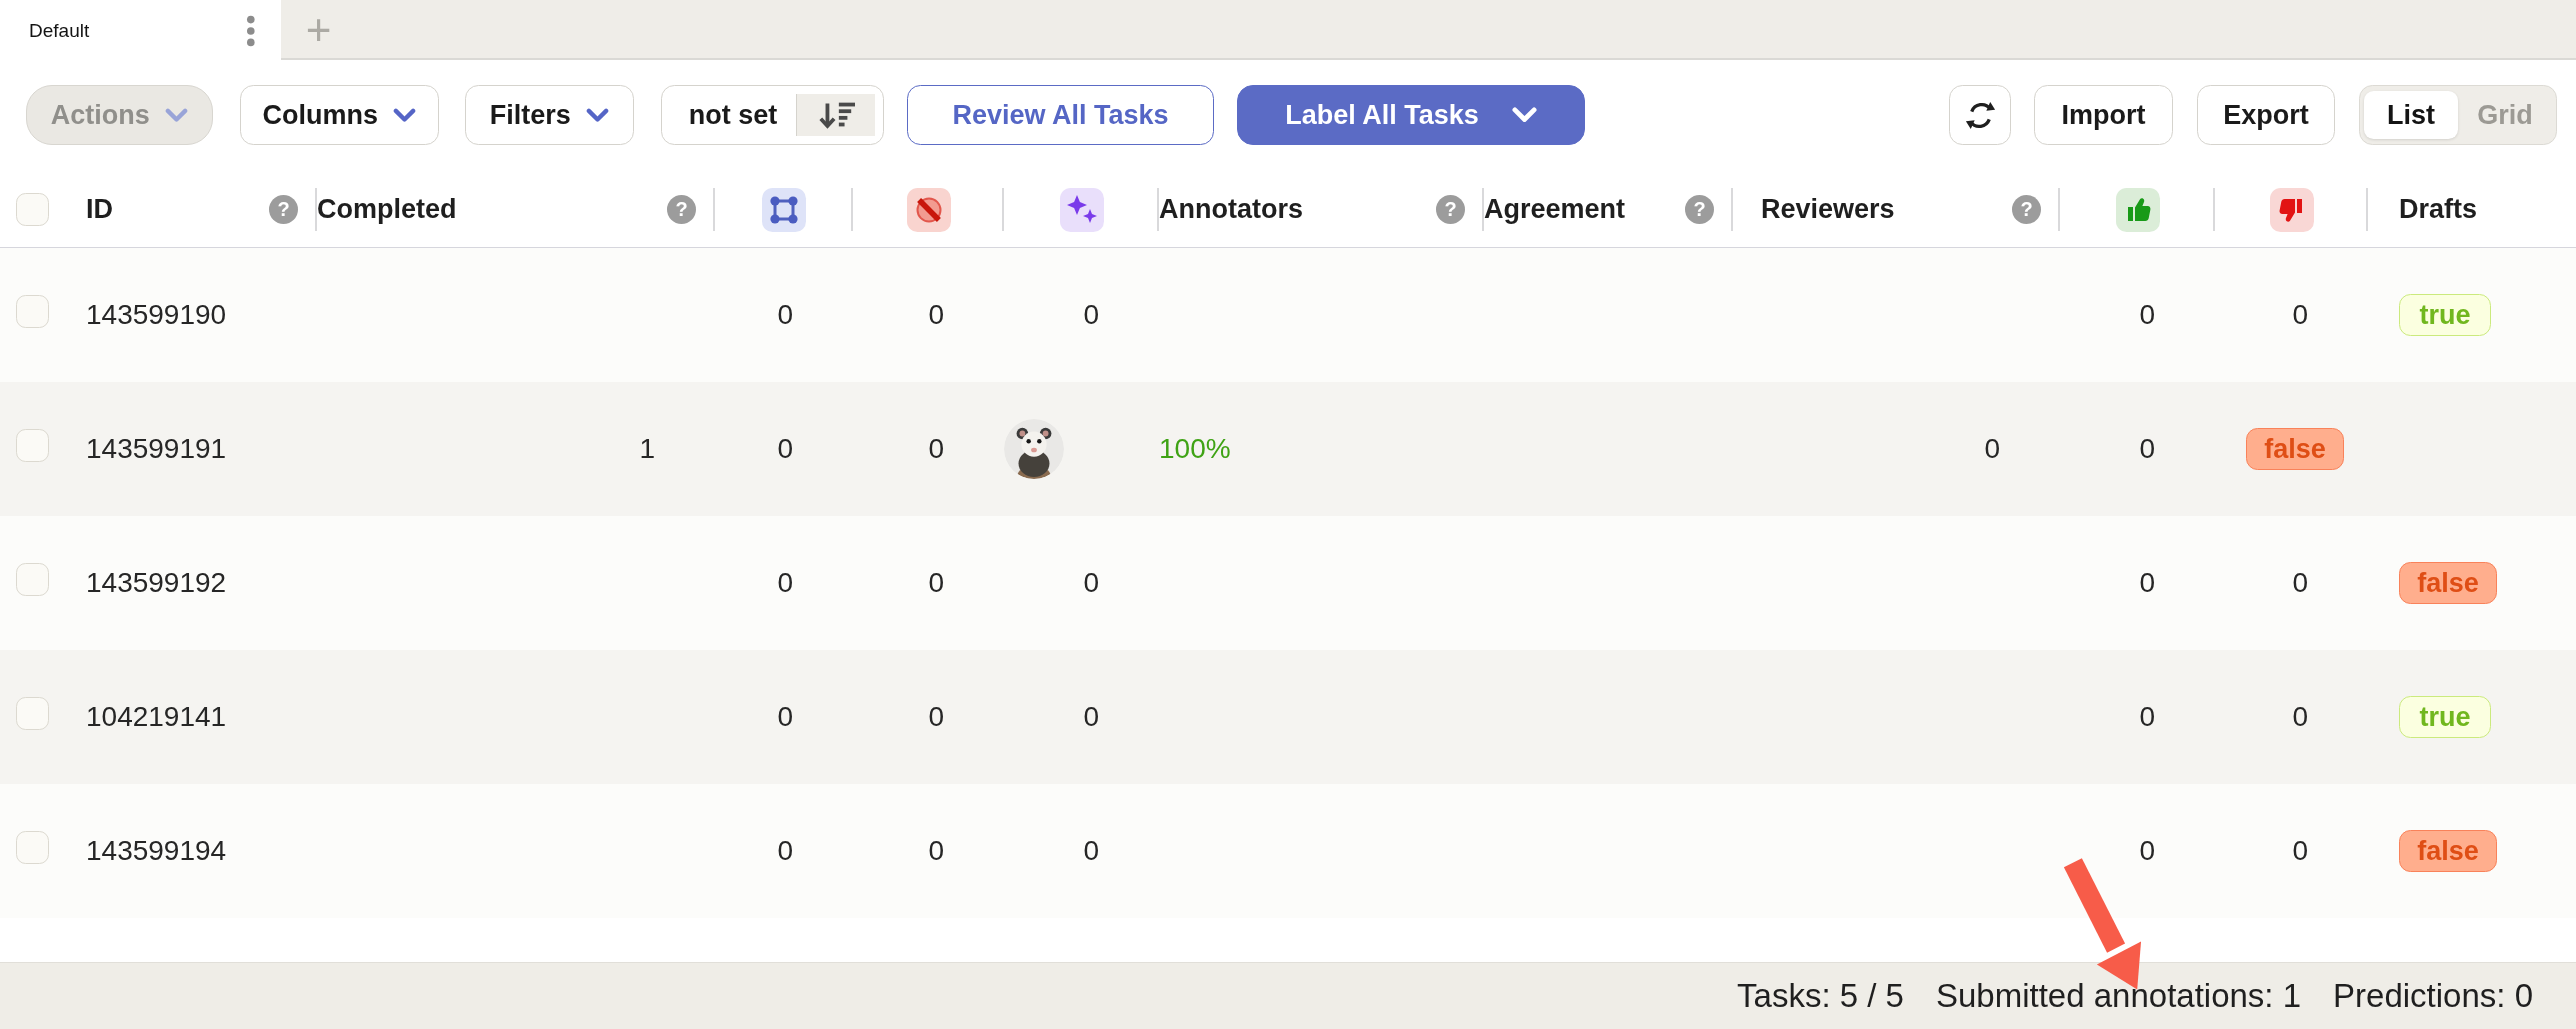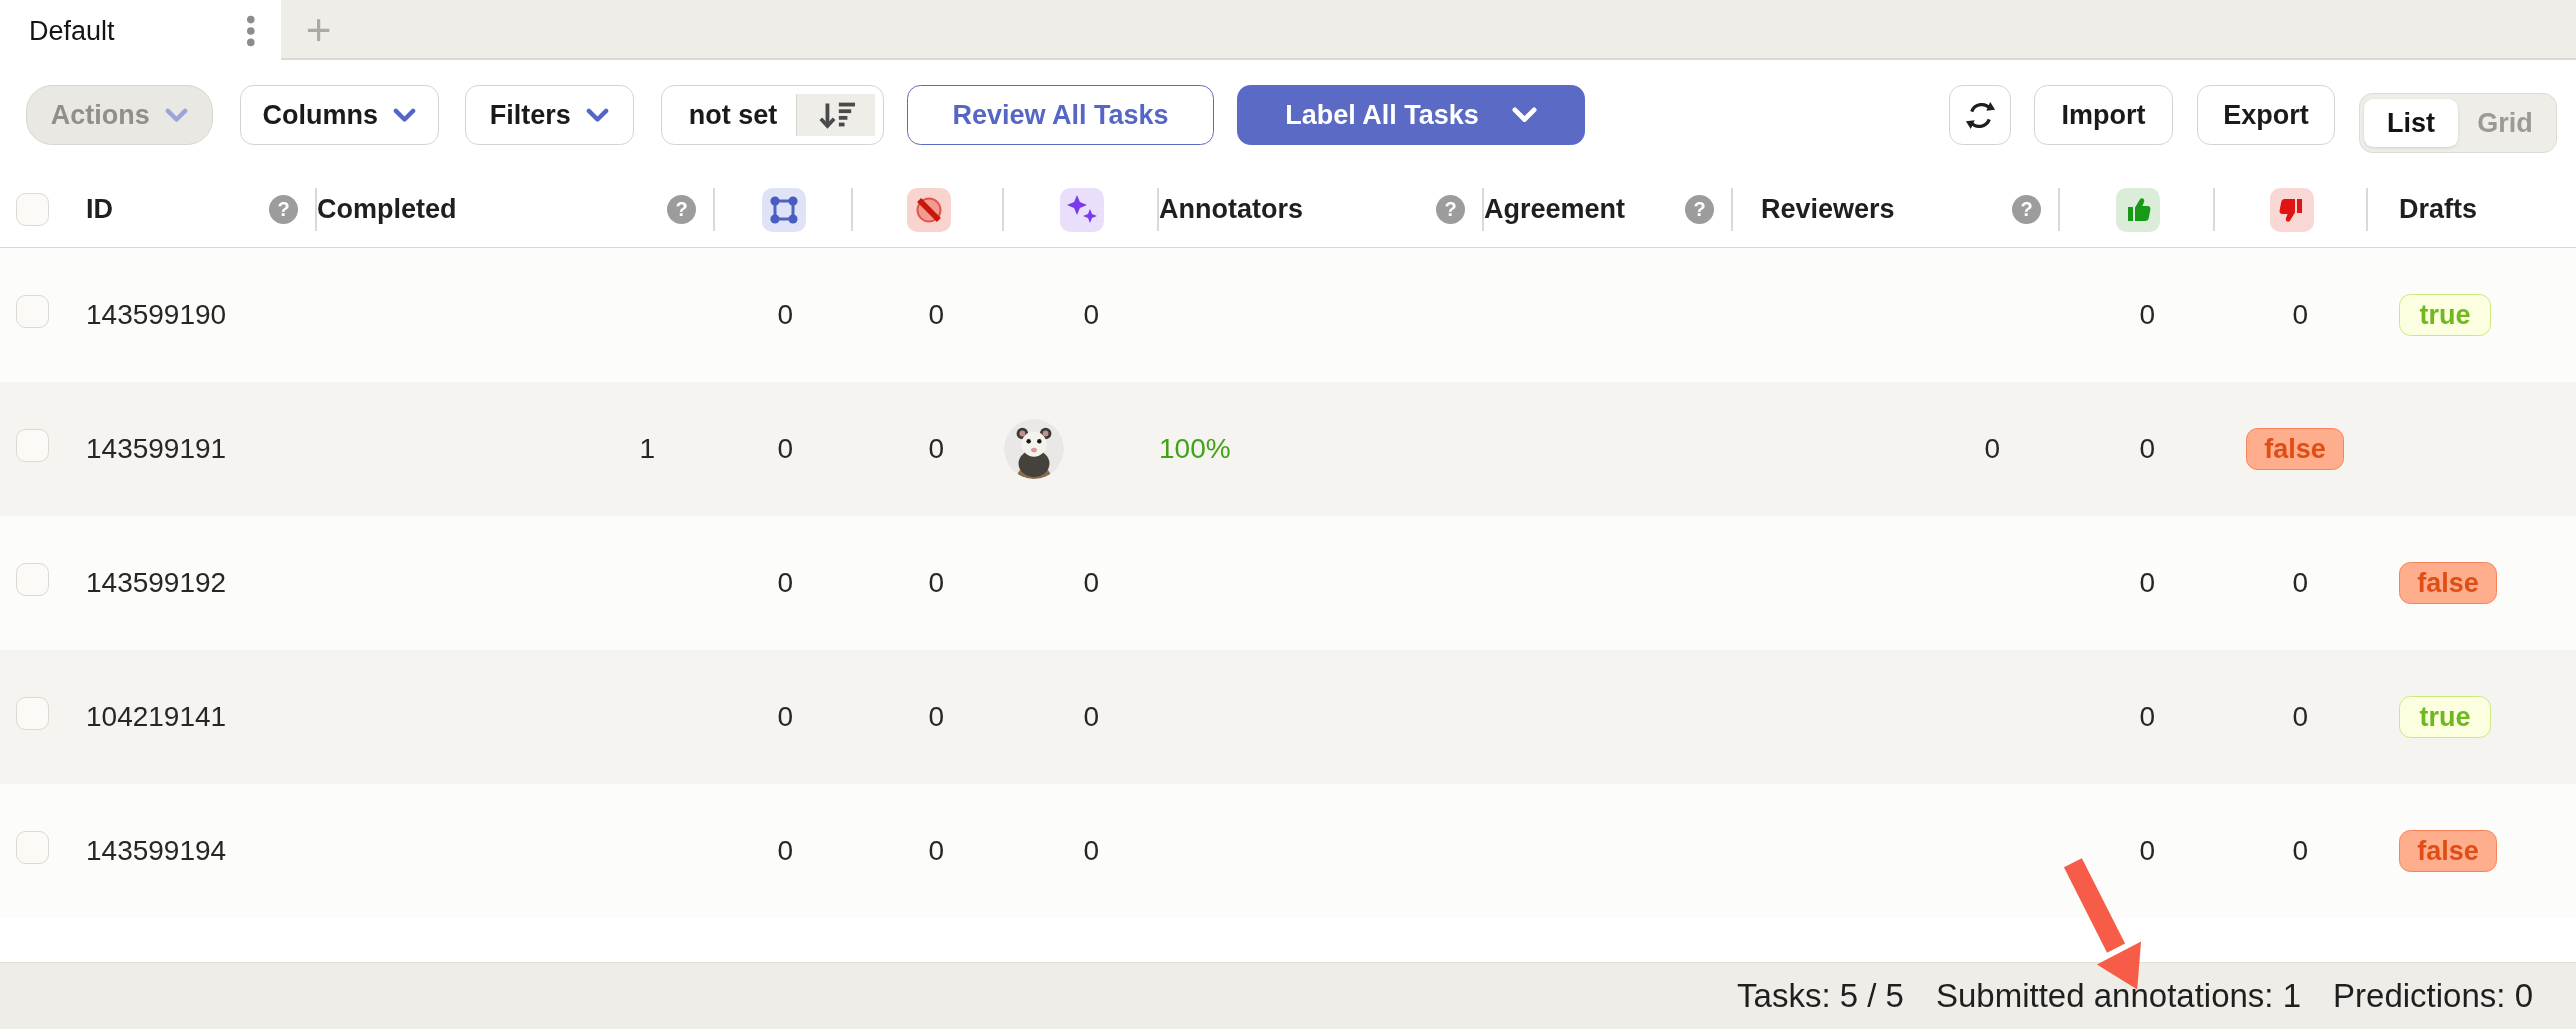--- a/index.html
+++ b/index.html
@@ -17,21 +17,21 @@
     background: #EFEDE8;
     border-bottom: 2.9px solid #DAD9D5;
   }
   .tab-active {
     position: absolute; left: 0; top: 0; width: 281px; height: 62px;
     background: #FFFFFF;
     display: flex; align-items: center; justify-content: space-between;
     padding: 0 25px 0 29px;
     cursor: pointer;
   }
-  .tab-label { font-size: 27px; font-weight: 500; color: #141414; }
+  .tab-label { font-size: 19px; font-weight: 500; color: #141414; }
   .add-tab {
     position: absolute; left: 288px; top: 0; width: 61px; height: 60px;
     display: flex; align-items: center; justify-content: center;
     font-size: 44px; font-weight: 300; color: #ACAAA4; cursor: pointer;
   }
 
   
   .toolbar { position: absolute; left: 0; top: 62px; width: 2576px; height: 109px; background: #fff; }
   .btn {
     position: absolute; top: 23px; height: 60px;
@@ -43,26 +43,26 @@
   .btn-actions { left: 26px;  width: 187px; background: #EAE8E3; border-color: #D8D6D0; color: #908F8B; border-radius: 26px; }
   .btn-columns { left: 240px; width: 199px; }
   .btn-filters { left: 465px; width: 169px; }
   .btn-notset  { left: 661px; width: 223px; padding: 8px; overflow: hidden; gap: 0; }
   .notset-text { flex: 1; text-align: center; font-weight: 600; }
   .notset-sort {
     width: 79px; height: 100%; background: #EFEDE8; border-left: 1.9px solid #D5D3CD;
     display: flex; align-items: center; justify-content: center; cursor: pointer;
   }
   .btn-review  { left: 907px;  width: 307px; border: 1.9px solid #5B6BC5; color: #5566C5; }
-  .btn-label   { left: 1237px; width: 348px; background: #5B6BC5; border-color: #5B6BC5; color: #fff; gap: 33px; }
+  .btn-label   { left: 1237px; width: 348px; background: #5B6BC5; border-color: #5B6BC5; color: #fff; gap: 33px; border-radius: 16px; }
   .btn-refresh { left: 1949px; width: 62px; }
   .btn-import  { left: 2034px; width: 139px; }
   .btn-export  { left: 2197px; width: 138px; }
   .view-toggle {
-    position: absolute; left: 2359px; top: 31px; width: 198px; height: 60px;
+    position: absolute; left: 2359px; top: 23px; width: 198px; height: 60px;
     background: #EFEDE8; border: 1.9px solid #DCDAD4; border-radius: 13.4px;
     display: flex; align-items: center; padding: 3.8px;
   }
   .toggle-seg {
     flex: 1; height: 48px; display: flex; align-items: center; justify-content: center;
     font-size: 27px; font-weight: 600; color: #9C9A94; border-radius: 9.6px; cursor: pointer;
   }
   .toggle-seg.active { background: #FFFFFF; color: #141414; box-shadow: 0 1px 2.9px rgba(0,0,0,.12); }
 
   

